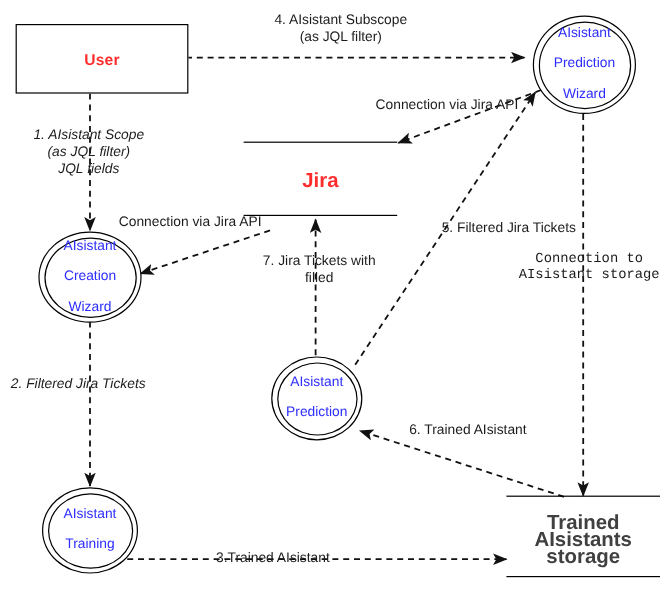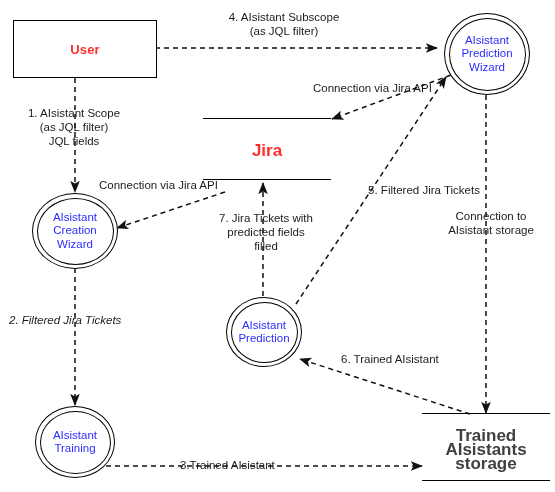--- a/index.html
+++ b/index.html
@@ -57,20 +57,21 @@
     top: 3.5px;
     right: 3.5px;
     bottom: 3.5px;
     border-radius: 50%;
     border: 1.5px solid #000000;
     box-sizing: border-box;
     display: flex;
     flex-direction: column;
     align-items: center;
     justify-content: center;
+    gap: 12px;
   }
   .proc-inner span {
     color: #2d2dff;
     font-size: 11.5px;
     line-height: 13.5px;
     text-align: center;
     white-space: nowrap;
   }
 
   
@@ -186,21 +187,21 @@
     </div>
   </div>
 
   <div class="proc" style="left:35px; top:406px; width:80px; height:72px;">
     <div class="proc-inner">
       <span>AIsistant</span>
       <span>Training</span>
     </div>
   </div>
 
-  <div class="flow-label center" style="left:0px; top:106px; width:148px;">
+  <div class="flow-label center" style="left:0px; top:106px; width:148px;font-style:italic;">
     <div>1. AIsistant Scope</div>
     <div>(as JQL filter)</div>
     <div>JQL fields</div>
   </div>
 
   <div class="flow-label left" style="left:9px; top:313px;font-style:italic;">
     <div>2. Filtered Jira Tickets</div>
   </div>
 
   <div class="flow-label left" style="left:180px; top:458px;">
@@ -215,30 +216,29 @@
   <div class="flow-label center" style="left:350px; top:159px; width:148px;margin-top:24px;">
     <div>5. Filtered Jira Tickets</div>
   </div>
 
   <div class="flow-label left" style="left:341px; top:352px;">
     <div>6. Trained AIsistant</div>
   </div>
 
   <div class="flow-label center" style="left:208px; top:211px; width:116px;">
     <div>7. Jira Tickets with</div>
-    <div>predicted fields</div>
     <div>filled</div>
   </div>
 
   <div class="flow-label left" style="left:99px; top:178px;">
     <div>Connection via Jira API</div>
   </div>
 
   <div class="flow-label left" style="left:313px; top:81px;">
     <div>Connection via Jira API</div>
   </div>
 
-  <div class="flow-label center" style="left:432px; top:209px; width:118px;">
+  <div class="flow-label center" style="left:432px; top:209px; width:118px;font-family:Liberation Mono, monospace;">
     <div>Connection to</div>
     <div>AIsistant storage</div>
   </div>
 
 </div>
 
 </body></html>

